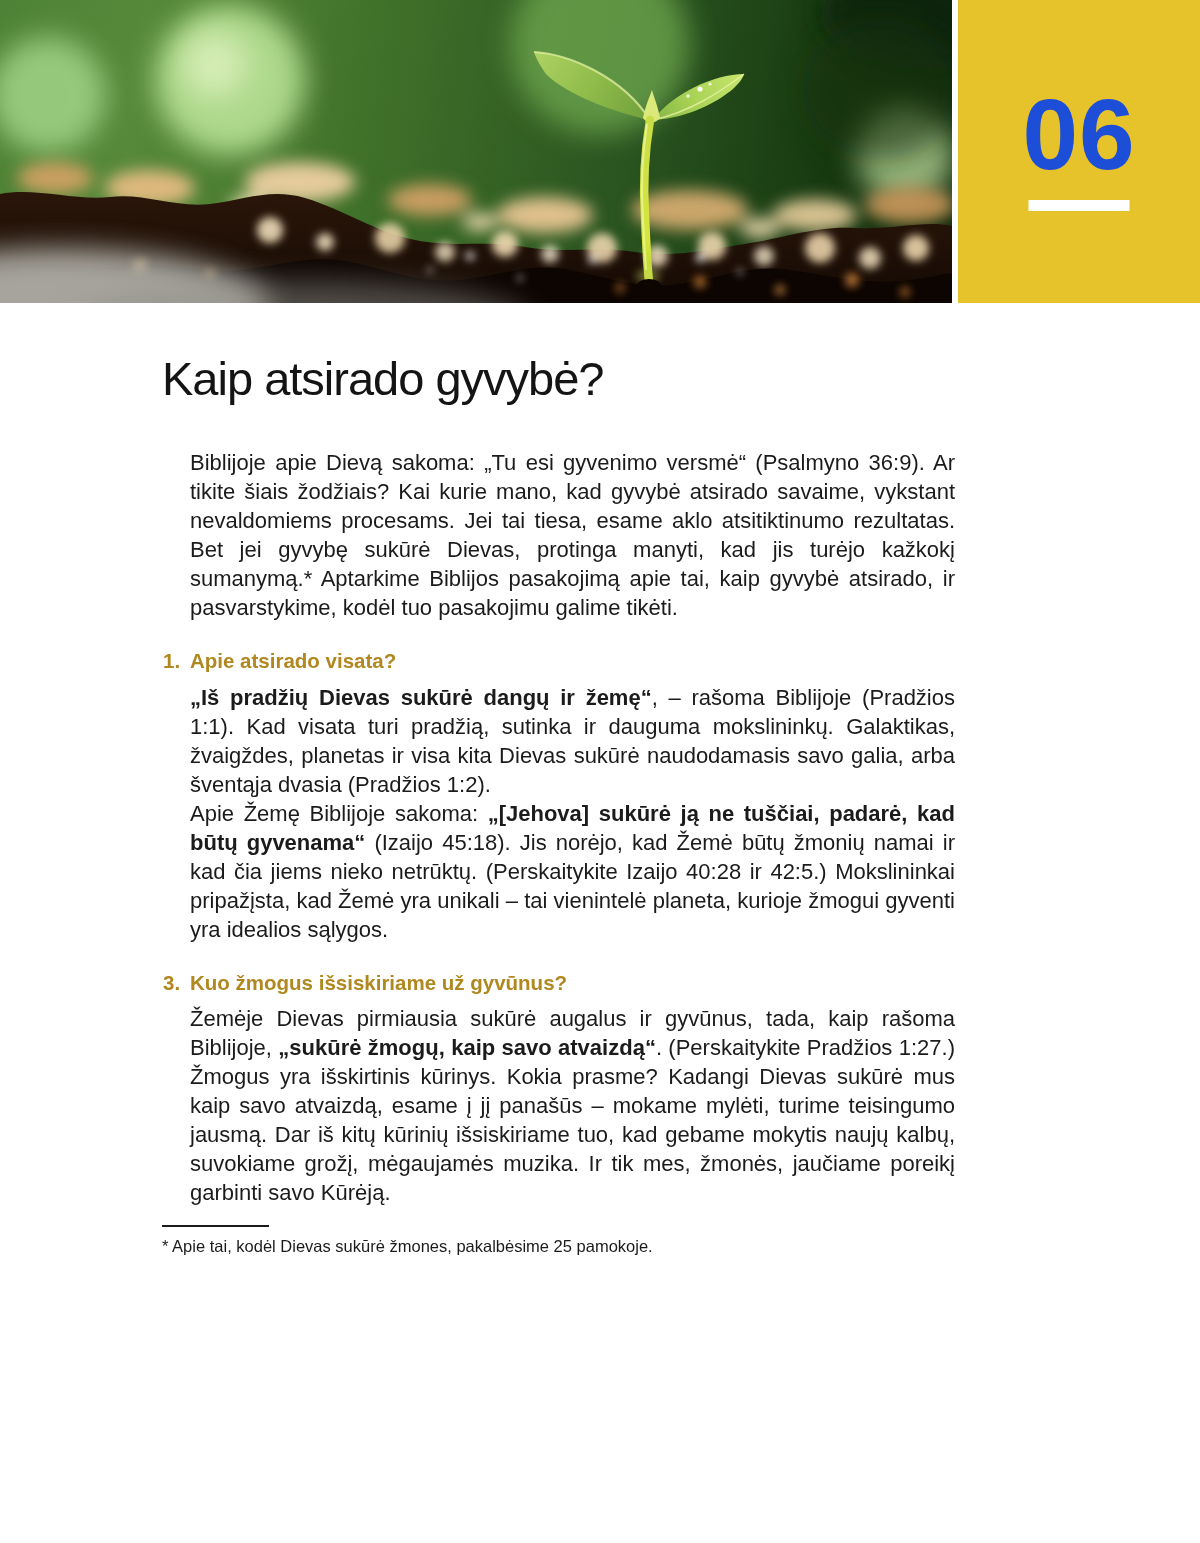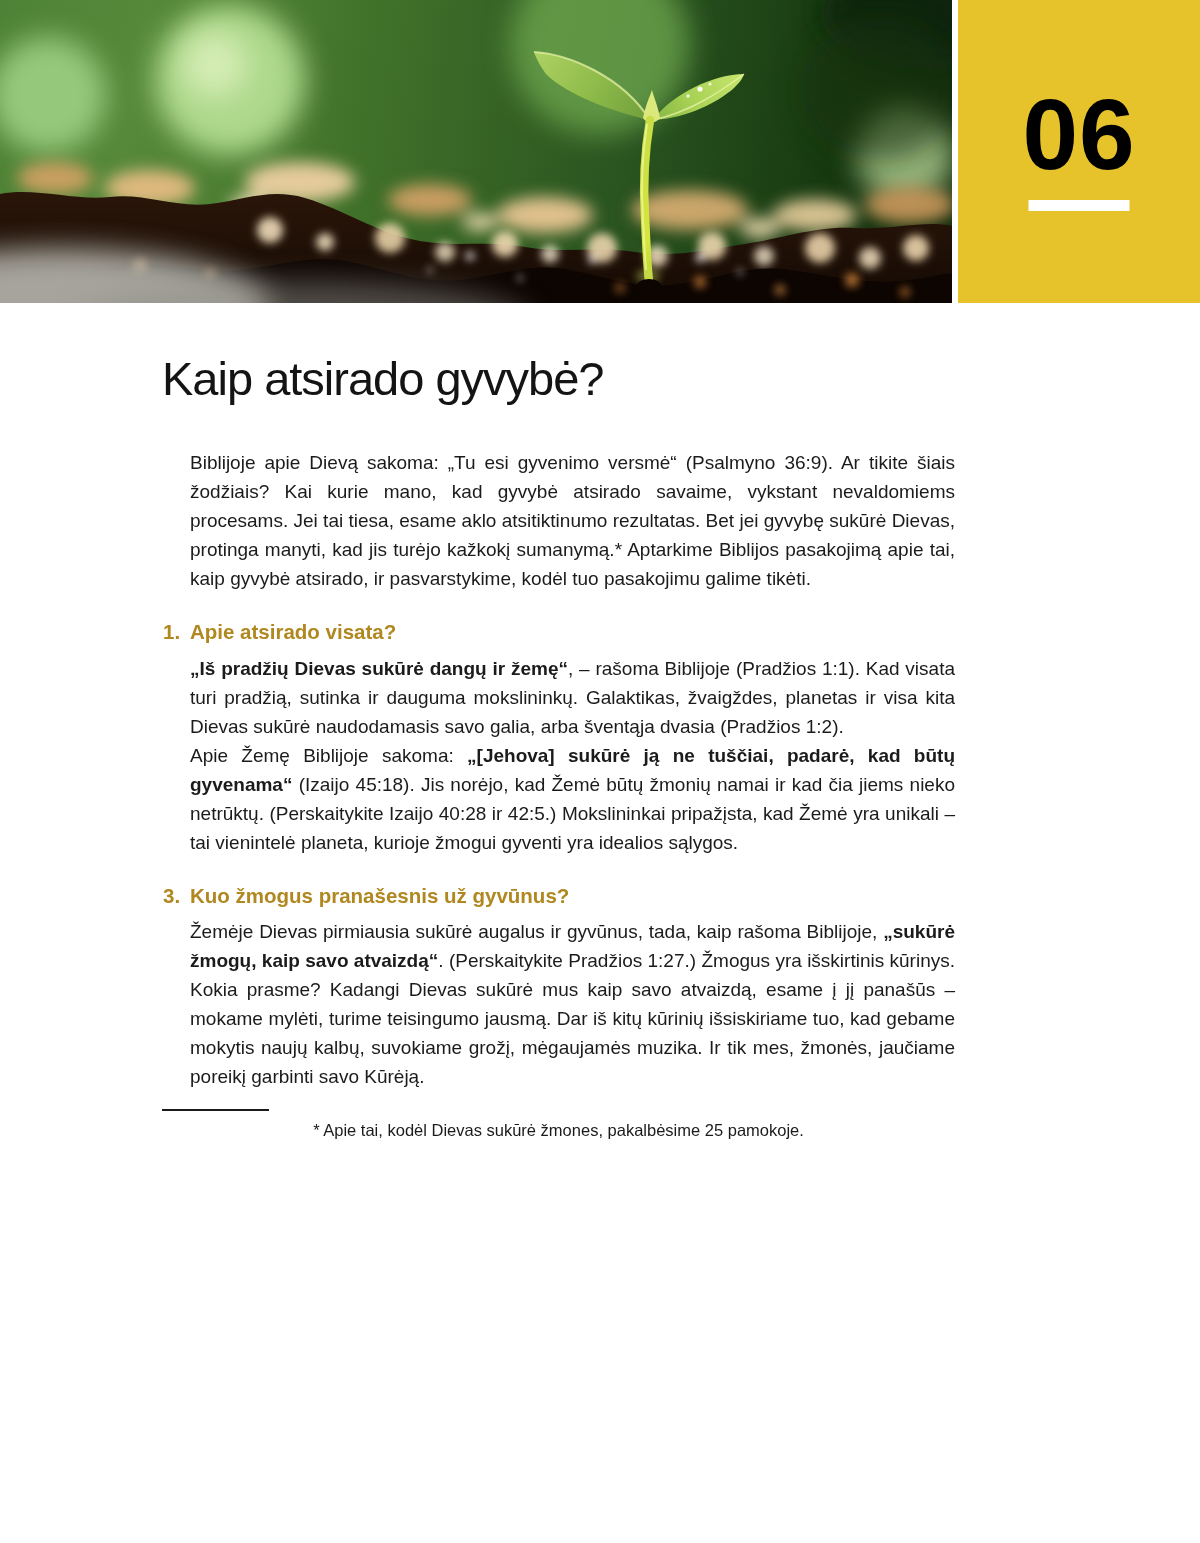--- a/index.html
+++ b/index.html
@@ -11,44 +11,44 @@
   .hero-row{display:flex;height:303px;}
   .hero{
     width:952px;height:303px;position:relative;overflow:hidden;
     background:linear-gradient(98deg,#4e8236 0%,#56893a 15%,#3f7029 40%,#2a5420 65%,#183a11 85%,#112a0c 100%);
   }
   .hero svg{position:absolute;left:0;top:0;display:block;}
   .hero-gap{width:6px;background:#fff;}
   .lesson-box{flex:1;background:var(--accent-yellow,#e7c32b);position:relative;}
   .lesson-number{
     position:absolute;top:84px;left:0;right:0;text-align:center;
-    font-size:100px;font-weight:700;line-height:1;color:#000000;letter-spacing:1px;
+    font-size:100px;font-weight:700;line-height:1;color:#1d4ed8;letter-spacing:1px;
   }
   .lesson-underline{
     position:absolute;top:200px;left:50%;transform:translateX(-50%);
     width:101px;height:11px;background:#ffffff;
   }
   
   h1{
     margin:52px 0 0 162px;font-size:47px;line-height:1;font-weight:400;
     color:#141414;letter-spacing:-1px;
   }
   .content{width:765px;margin-left:190px;}
   p{margin:0;}
-  .body-text{font-size:19px;line-height:29px;text-align:justify;color:var(--text,#1b1b1b);}
+  .body-text{font-size:22px;line-height:29px;text-align:justify;color:var(--text,#1b1b1b);}
   .intro{margin-top:46px;}
   section h2{
     font-size:20.5px;font-weight:700;line-height:1.15;
     color:var(--heading-gold,#b0881f);
     margin:27px 0 10px -27px;
   }
   section h2 .num{display:inline-block;width:27px;}
   .footnote{margin-top:18px;margin-left:-28px;}
   .footnote-rule{width:107px;border-top:2px solid #1a1a1a;margin-bottom:8px;}
-  .footnote p{font-size:16.5px;line-height:1.35;color:var(--text,#1b1b1b);text-align:center;}
+  .footnote p{font-size:16.5px;line-height:1.35;color:var(--text,#1b1b1b);}
 </style>
 </head>
 <body>
 
 <div class="page">
 
   <header class="hero-row">
     <div class="hero">
       <svg width="952" height="303" viewBox="0 0 952 303">
         <defs>
@@ -179,21 +179,21 @@
       <section>
         <h2><span class="num">1.</span><span>Apie atsirado visata?</span></h2>
         <p class="body-text"><span style="font-weight: 700;">„Iš pradžių Dievas sukūrė dangų ir žemę“</span><span>, – rašoma Biblijoje (Pradžios 1:1). Kad visata turi pradžią, sutinka ir dauguma mokslininkų. Galaktikas, žvaigždes, planetas ir visa kita Dievas sukūrė naudodamasis savo galia, arba šventąja dvasia (Pradžios 1:2).</span></p>
       </section>
 
       <section>
         <p class="body-text"><span>Apie Žemę Biblijoje sakoma: </span><span style="font-weight: 700;">„[Jehova] sukūrė ją ne tuščiai, padarė, kad būtų gyvenama“</span><span> (Izaijo 45:18). Jis norėjo, kad Žemė būtų žmonių namai ir kad čia jiems nieko netrūktų. (Perskaitykite Izaijo 40:28 ir 42:5.) Mokslininkai pripažįsta, kad Žemė yra unikali – tai vienintelė planeta, kurioje žmogui gyventi yra idealios sąlygos.</span></p>
       </section>
 
       <section>
-        <h2><span class="num">3.</span><span>Kuo žmogus pranašesnis už gyvūnus?</span></h2>
+        <h2><span class="num">3.</span><span>Kuo žmogus išsiskiriame už gyvūnus?</span></h2>
         <p class="body-text"><span>Žemėje Dievas pirmiausia sukūrė augalus ir gyvūnus, tada, kaip rašoma Biblijoje, </span><span style="font-weight: 700;">„sukūrė žmogų, kaip savo atvaizdą“</span><span>. (Perskaitykite Pradžios 1:27.) Žmogus yra išskirtinis kūrinys. Kokia prasme? Kadangi Dievas sukūrė mus kaip savo atvaizdą, esame į jį panašūs – mokame mylėti, turime teisingumo jausmą. Dar iš kitų kūrinių išsiskiriame tuo, kad gebame mokytis naujų kalbų, suvokiame grožį, mėgaujamės muzika. Ir tik mes, žmonės, jaučiame poreikį garbinti savo Kūrėją.</span></p>
       </section>
 
       <div class="footnote">
         <div class="footnote-rule"></div>
         <p>* Apie tai, kodėl Dievas sukūrė žmones, pakalbėsime 25 pamokoje.</p>
       </div>
     </div>
   </main>
 

